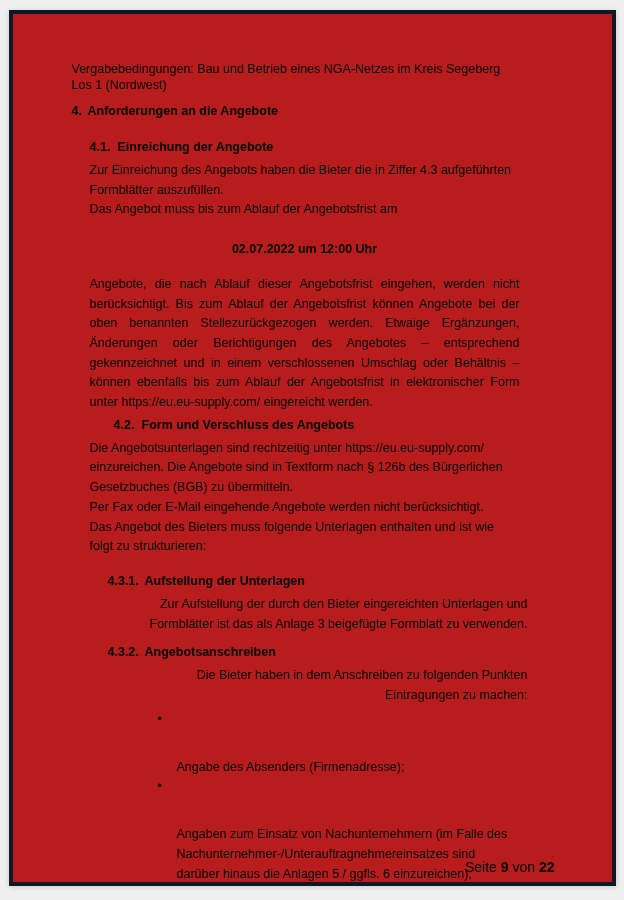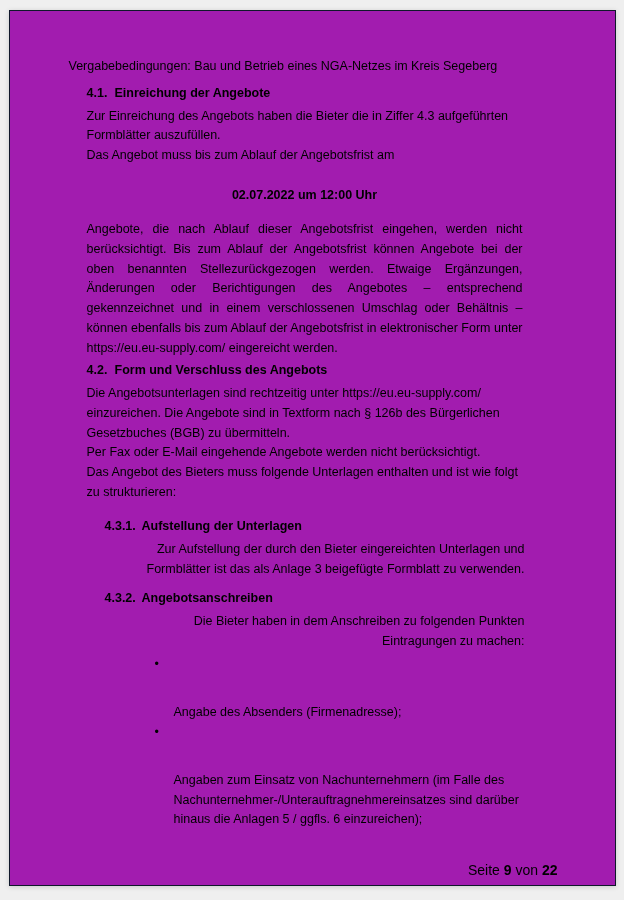--- a/index.html
+++ b/index.html
@@ -13,22 +13,22 @@
     width: 624px;
     height: 900px;
     overflow: hidden;
   }
   .page {
     box-sizing: border-box;
     position: relative;
     width: 607px;
     height: 876px;
     margin: 10px auto 0 auto;
-    background: #a21caf;
-    border: 1px solid #0f172a;
+    background: #b91c1c;
+    border: 4px solid #0f172a;
     box-shadow: 0 1px 5px rgba(0,0,0,0.16);
     padding: 48px 92px 0 59px;
     font-size: 12.5px;
     line-height: 19.7px;
   }
   .doc-header {
     line-height: 15.5px;
     margin: 0 0 8px 0;
   }
   .h-main {
@@ -66,42 +66,46 @@
   .bullet {
     display: flex;
     margin-left: 68px;
   }
   .bullet .marker {
     display: inline-block;
     width: 19px;
     flex: 0 0 19px;
   }
   .bullet .btext { width: 351px; margin-top: 48px; }
-  .mt2  { margin-top: 2px; }
+  .mt2  { margin-top: 2px; margin-left: 24px; }
   .mt8  { margin-top: 8px; }
   .mt14 { margin-top: 14px; }
   .mt36 { margin-top: 36px; }
   .footer {
     position: absolute;
     right: 57px;
     bottom: 7px;
     font-size: 14px;
     line-height: 15px;
   }
   .b { font-weight: bold; }
 </style>
 </head>
 <body>
 
 <div class="page">
 
   <div class="doc-header">
     <div>Vergabebedingungen: Bau und Betrieb eines NGA-Netzes im Kreis Segeberg</div>
+    <div>Los 1 (Nordwest)</div>
   </div>
 
+  <div class="h-main">
+    <span class="num-main">4.</span><span>Anforderungen an die Angebote</span>
+  </div>
 
   <div class="lvl1">
     <div class="h-sub">
       <span class="num-sub">4.1.</span><span>Einreichung der Angebote</span>
     </div>
     <p class="para">Zur Einreichung des Angebots haben die Bieter die in Ziffer 4.3 aufgeführten Formblät­ter auszufüllen.</p>
     <p class="para">Das Angebot muss bis zum Ablauf der Angebotsfrist am</p>
     <p class="deadline">02.07.2022 um 12:00 Uhr</p>
     <p class="para just">Angebote, die nach Ablauf dieser Angebotsfrist eingehen, werden nicht berück­sichtigt. Bis zum Ablauf der Angebotsfrist können Angebote bei der oben benannten Stellezurückgezogen werden. Etwaige Ergänzungen, Änderungen oder Berichtigun­gen des Angebotes – entsprechend gekennzeichnet und in einem verschlossenen Umschlag oder Behältnis – können ebenfalls bis zum Ablauf der Angebotsfrist in elektronischer Form unter https://eu.eu-supply.com/ eingereicht werden.</p>
   </div>

